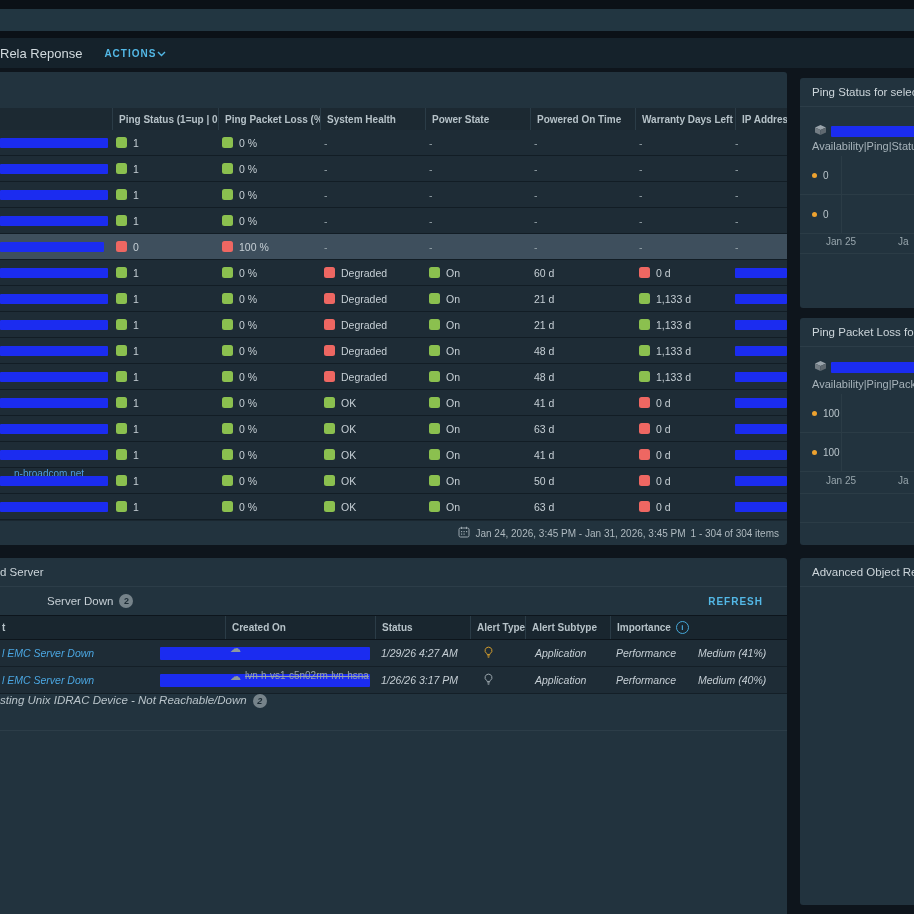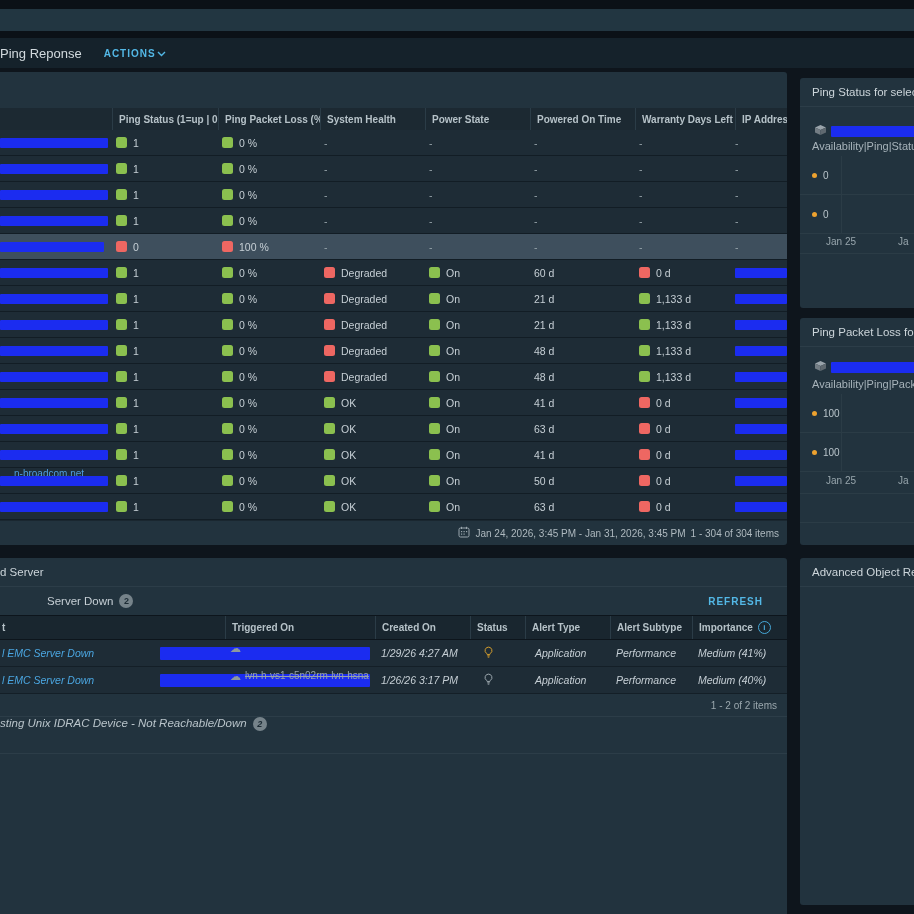--- a/index.html
+++ b/index.html
@@ -87,21 +87,21 @@
     border:1px solid #46a8d8;border-radius:50%;color:#46a8d8;font-size:8px;font-style:normal;flex:none;cursor:pointer;}
   .chev{display:inline-block;}
 </style>
 </head>
 <body>
 
 <div class="abs strip-black"></div>
 <div class="abs strip-teal"></div>
 <div class="abs strip-black2"></div>
 <div class="abs app-header">
-  <span class="app-title">Ping Reponse</span>
+  <span class="app-title">Rela Reponse</span>
   <span class="actions-btn">
     <span>ACTIONS</span>
     <span class="chev">
       <svg width="9" height="6" viewBox="0 0 9 6">
           <polyline points="1,1 4.5,4.5 8,1" fill="none" stroke="#53b8e6" stroke-width="1.4"></polyline>
         </svg>
     </span>
   </span>
 </div>
 
@@ -648,21 +648,20 @@
 
 <div class="panel" id="alerts-panel">
   <div class="panel-title" style="padding-left:0;">d Server</div>
   <div class="section-row">
     <span class="section-title">Server Down</span>
     <span class="badge">2</span>
     <span class="refresh-btn">REFRESH</span>
   </div>
   <div class="a-header agrid">
     <div class="a-hcell">t</div>
-    <div class="a-hcell">Triggered On</div>
     <div class="a-hcell">Created On</div>
     <div class="a-hcell">Status</div>
     <div class="a-hcell">Alert Type</div>
     <div class="a-hcell">Alert Subtype</div>
     <div class="a-hcell">
       <span>Importance</span>
       <span class="info-icon">i</span>
     </div>
   </div>
   <div id="alerts-body">
@@ -701,23 +700,20 @@
         <div class="a-cell" style="padding-left: 10px;">Application</div>
         <div class="a-cell">Performance</div>
         <div class="a-cell">Medium (40%)</div>
         <div class="a-bar"></div>
         <div class="a-peek">
           <span class="cloud">☁</span>
           <span class="ptext">lvn-h-vs1-c5n02rm-lvn-hsna</span>
         </div>
       </div>
     </div>
-  <div class="a-footer">
-    <span>1 - 2 of 2 items</span>
-  </div>
   <div class="section2-row">
     <span class="section-title" style="color:#b9c4ca;">sting Unix IDRAC Device - Not Reachable/Down</span>
     <span class="badge">2</span>
   </div>
 </div>
 
 <div class="panel" id="adv-panel">
   <div class="panel-title">Advanced Object Rela</div>
 </div>
 

